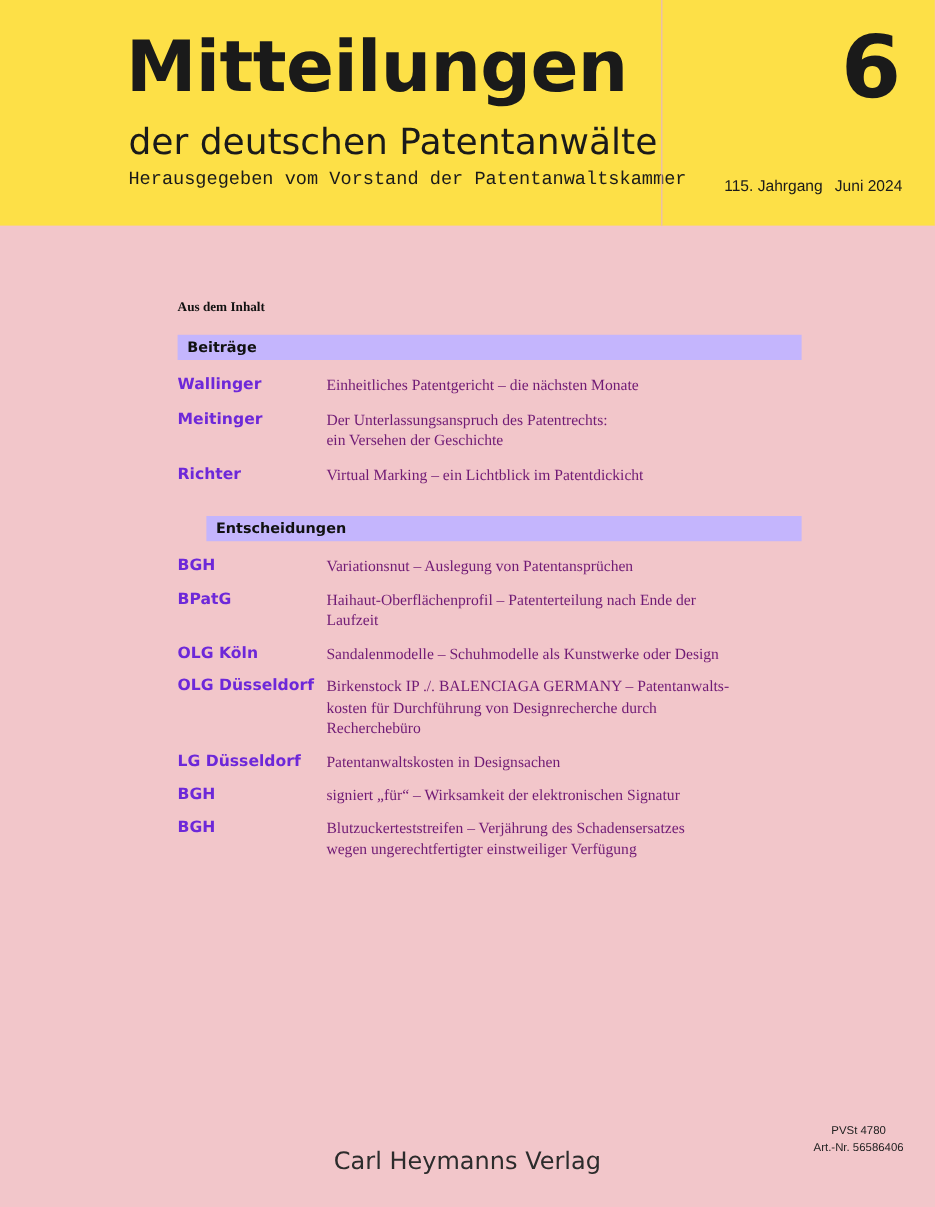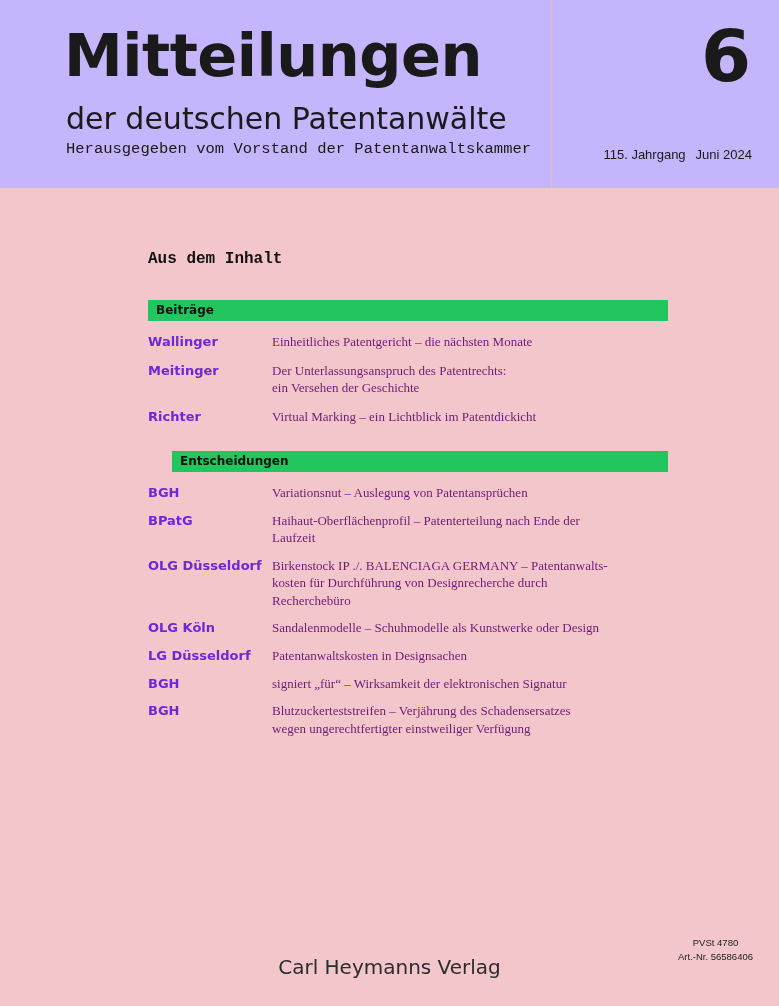--- a/index.html
+++ b/index.html
@@ -12,22 +12,23 @@
     background: #f2c6ca;
     font-family: "Liberation Sans", sans-serif;
     overflow: hidden;
     position: relative;
   }
 
   
   .masthead {
     position: relative;
     height: 188px;
-    background: #c4b5fd;
+    background: #fde047;
     display: flex;
+    padding-left: 41px;
   }
   .masthead-left {
     width: 551px;
     padding: 0;
     position: relative;
   }
   .masthead-divider {
     position: absolute;
     left: 551px;
     top: 0;
@@ -89,28 +90,28 @@
   .issue-meta .vol { margin-right: 10px; }
 
   
   .contents {
     position: absolute;
     left: 148px;
     top: 250px;
     width: 520px;
   }
   .contents-heading {
-    font-size: 16px;
+    font-size: 11px;
     font-weight: bold;
     color: #111;
-    margin-bottom: 32px;
-    font-family: Liberation Mono, monospace;
+    margin-bottom: 17px;
+    font-family: Liberation Serif, serif;
   }
   .section-band {
-    background: #22c55e;
+    background: #c4b5fd;
     height: 21px;
     line-height: 21px;
     padding-left: 8px;
     font-size: 12px;
     font-weight: bold;
     color: #111;
     margin-bottom: 12px;
     font-family: "DejaVu Sans", sans-serif;
   }
   .section-band.second { margin-top: 26px; margin-left: 24px; }
@@ -200,26 +201,26 @@
   <div class="toc-section decisions">
     <div class="toc-row">
       <div class="toc-author">BGH</div>
       <div class="toc-title">Variationsnut – Auslegung von Patentansprüchen</div>
     </div>
     <div class="toc-row">
       <div class="toc-author">BPatG</div>
       <div class="toc-title">Haihaut-Oberflächenprofil – Patenterteilung nach Ende der<br>Laufzeit</div>
     </div>
     <div class="toc-row">
+      <div class="toc-author">OLG Köln</div>
+      <div class="toc-title">Sandalenmodelle – Schuhmodelle als Kunstwerke oder Design</div>
+    </div>
+    <div class="toc-row">
       <div class="toc-author">OLG Düsseldorf</div>
       <div class="toc-title">Birkenstock IP ./. BALENCIAGA GERMANY – Patentanwalts-<br>kosten für Durchführung von Designrecherche durch<br>Recherchebüro</div>
-    </div>
-    <div class="toc-row">
-      <div class="toc-author">OLG Köln</div>
-      <div class="toc-title">Sandalenmodelle – Schuhmodelle als Kunstwerke oder Design</div>
     </div>
     <div class="toc-row">
       <div class="toc-author">LG Düsseldorf</div>
       <div class="toc-title">Patentanwaltskosten in Designsachen</div>
     </div>
     <div class="toc-row">
       <div class="toc-author">BGH</div>
       <div class="toc-title">signiert „für“ – Wirksamkeit der elektronischen Signatur</div>
     </div>
     <div class="toc-row">

